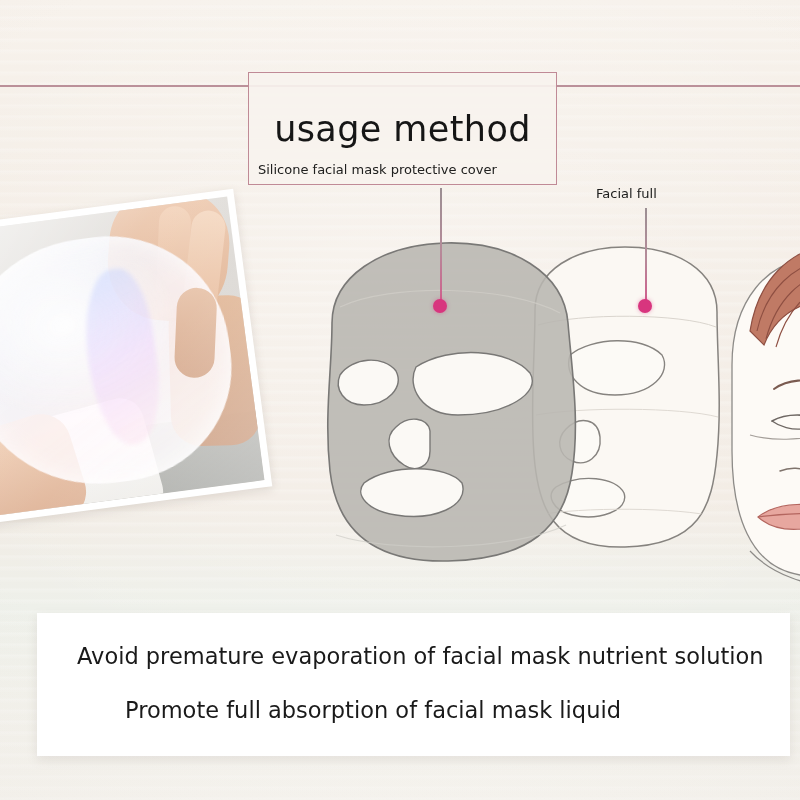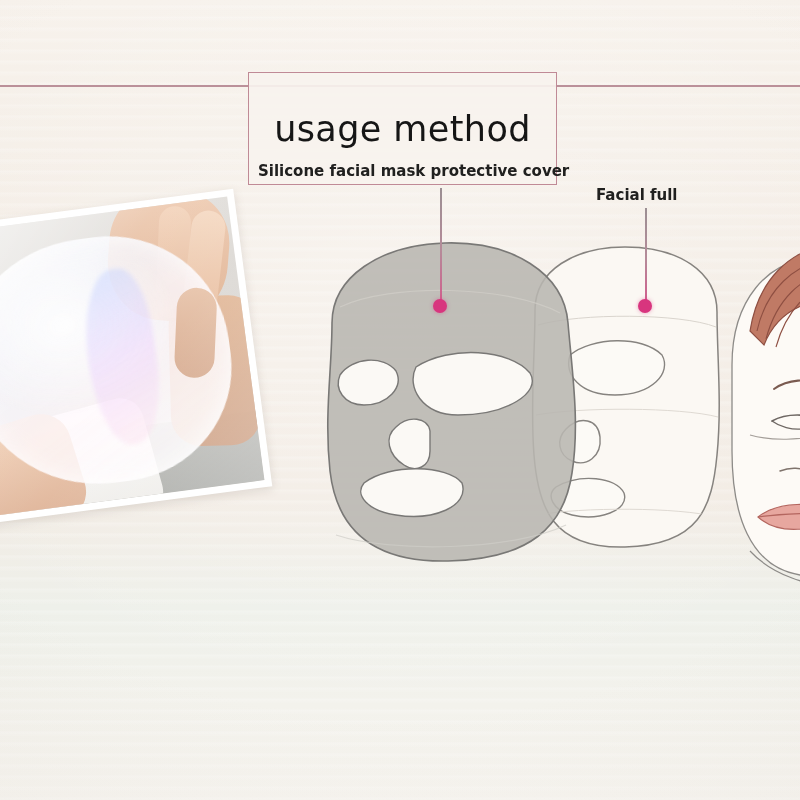--- a/index.html
+++ b/index.html
@@ -74,25 +74,24 @@
     font-size: 35px;
     color: #161616;
     letter-spacing: .4px;
     font-family: "DejaVu Sans", sans-serif;
     white-space: nowrap;
   }
 
   
   .callout-label {
     position: absolute;
-    font-size: 15px;
+    font-size: 13px;
     color: #20201f;
     white-space: nowrap;
     font-family: "DejaVu Sans", sans-serif;
-    font-weight: bold;
   }
   #label-silicone { left: 258px; top: 162px; }
   #label-facial   { left: 596px; top: 186px; }
 
   .leader-line {
     position: absolute;
     width: 1.6px;
     background: linear-gradient(180deg, #9b8f93 0%, #b58b99 55%, #cf5f8d 100%);
   }
   #leader-1 { left: 440px; top: 188px; height: 112px; }
@@ -337,14 +336,18 @@
   </div>
 
   <div class="callout-label" id="label-silicone">Silicone facial mask protective cover</div>
   <div class="leader-line" id="leader-1"></div>
   <div class="leader-dot" id="dot-1"></div>
 
   <div class="callout-label" id="label-facial">Facial full</div>
   <div class="leader-line" id="leader-2"></div>
   <div class="leader-dot" id="dot-2"></div>
 
+  <div id="info-panel">
+    <div id="info-line-1">Avoid premature evaporation of facial mask nutrient solution</div>
+    <div id="info-line-2">Promote full absorption of facial mask liquid</div>
+  </div>
 
 </div>
 
 </body></html>

